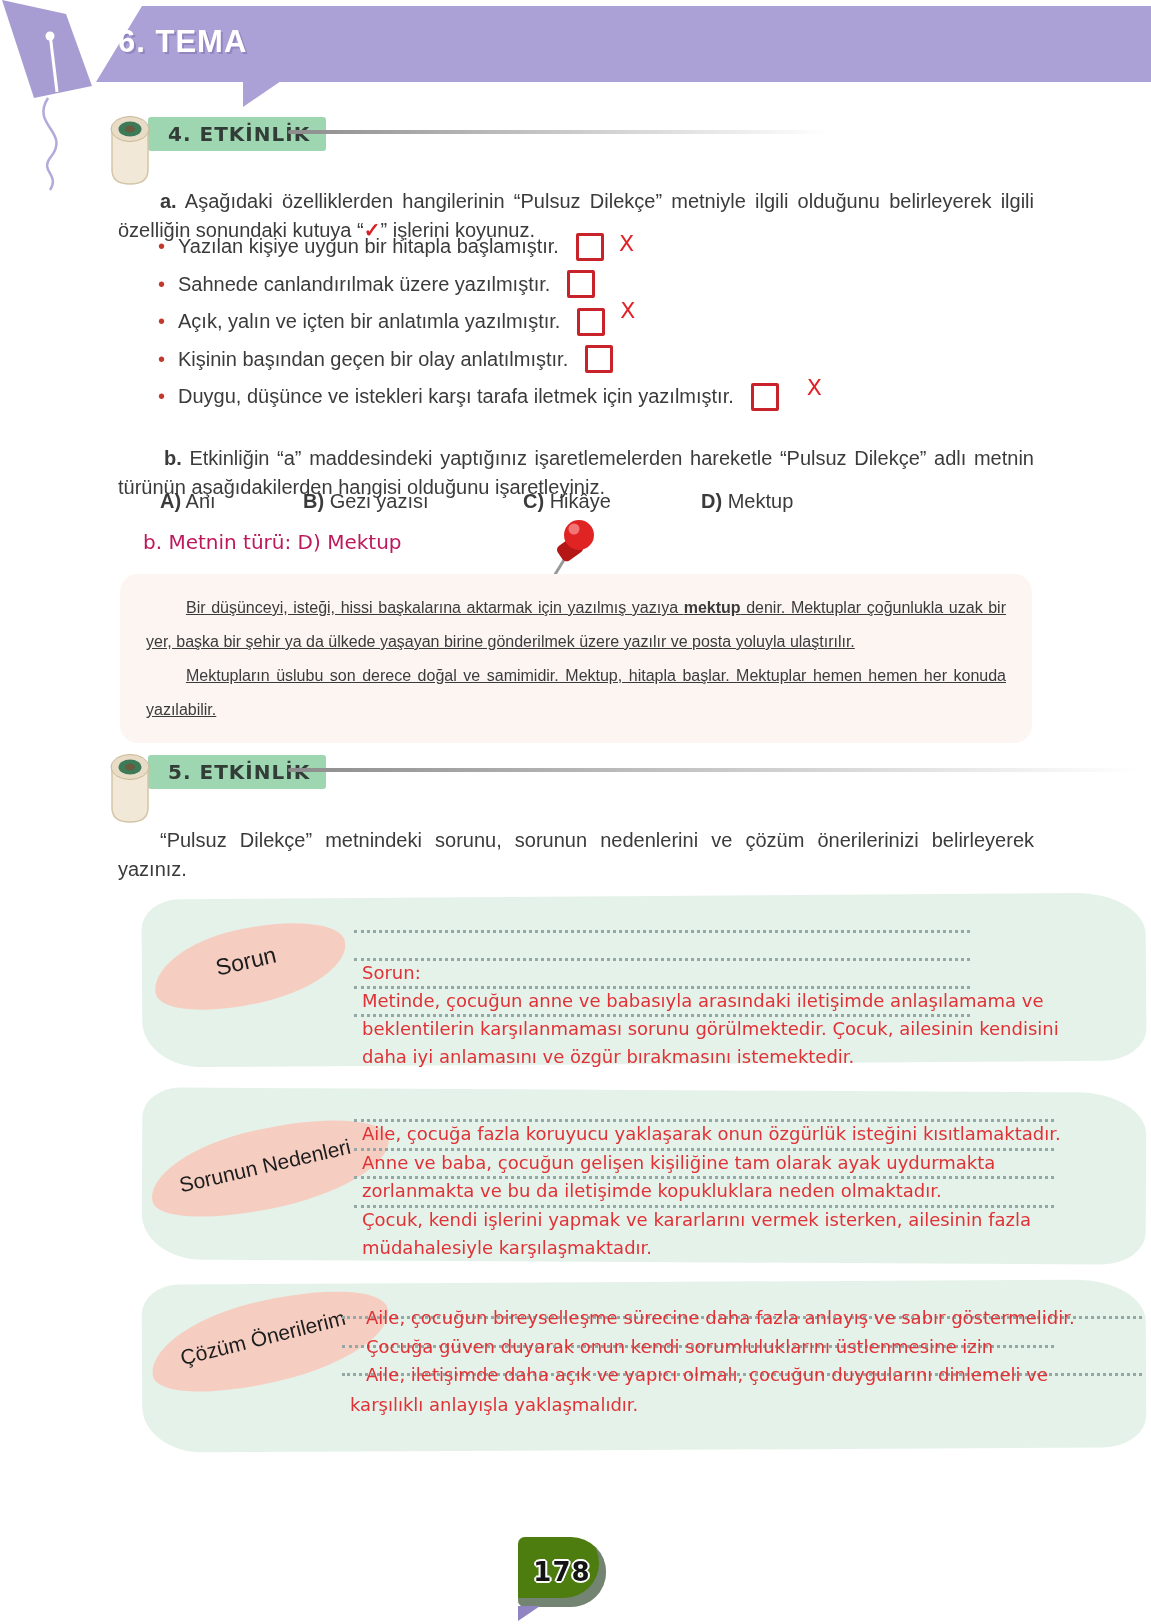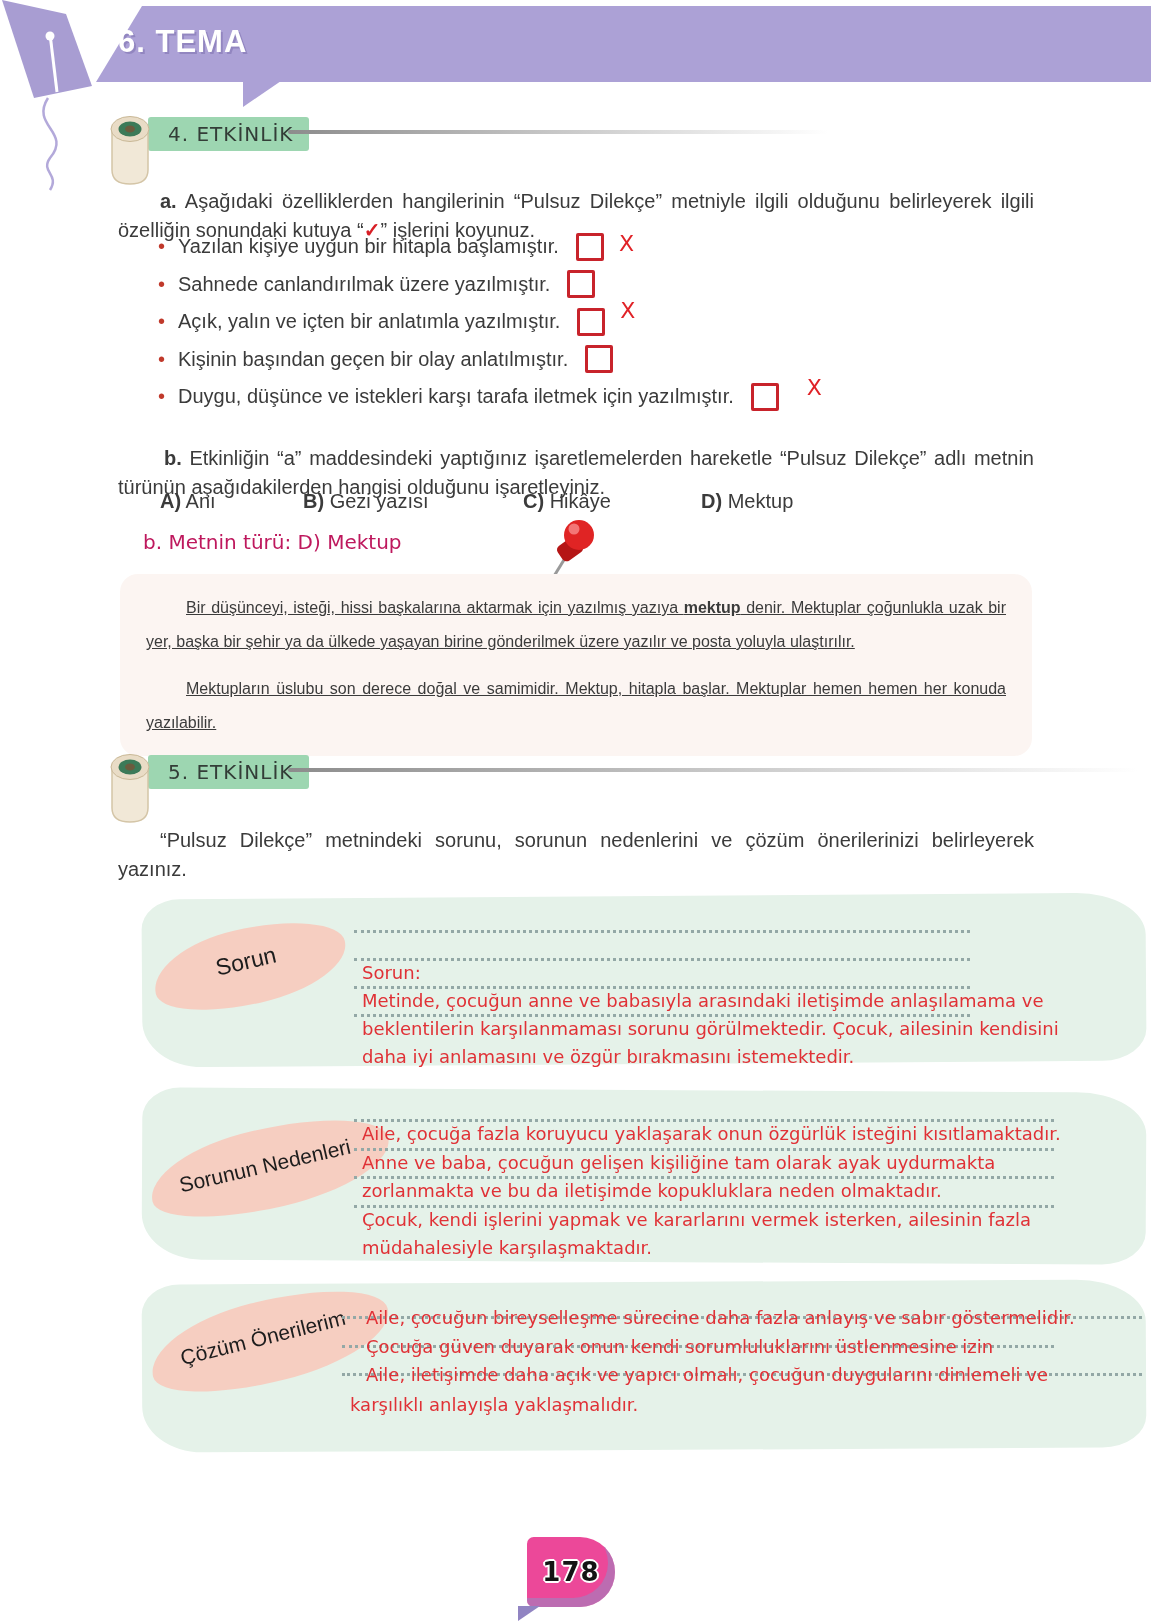--- a/index.html
+++ b/index.html
@@ -9,21 +9,21 @@
   
   .tema-band{position:absolute;left:96px;top:6px;right:0;height:76px;background:#aca1d6;
              clip-path:polygon(46px 0%,100% 0%,100% 100%,0% 100%);}
   .tema-tail{position:absolute;left:243px;top:81px;width:0;height:0;
              border-top:26px solid #aca1d6;border-right:38px solid transparent;}
   .tema-title{position:absolute;left:118px;top:24px;font-size:31px;font-weight:bold;color:#ffffff;
               letter-spacing:1px;text-shadow:2px 2px 0 rgba(125,113,175,.55);}
   .pen-icon{position:absolute;left:0;top:0;}
 
   
-  .act-label{position:absolute;background:#9dd6b1;color:#333d37;font-weight:normal;font-size:20px;
+  .act-label{position:absolute;background:#9dd6b1;color:#333d37;font-weight:bold;font-size:20px;
              font-family:"DejaVu Sans",sans-serif;letter-spacing:1px;padding:5px 16px 5px 20px;border-radius:3px;}
   .act-tail{position:absolute;height:3.5px;border-radius:2px;
             background:linear-gradient(90deg,#8c8c8c 0%,#c2c2c2 45%,rgba(194,194,194,0) 100%);}
   .scroll-icon{position:absolute;z-index:3;}
 
   
   .para{position:absolute;left:118px;width:916px;font-size:20px;line-height:29px;text-align:justify;}
   .indent{text-indent:42px;}
   .bold{font-weight:bold;}
   .check-glyph{color:#d81f26;font-weight:bold;}
@@ -44,41 +44,41 @@
   .opt-a{width:143px;} .opt-b{width:220px;} .opt-c{width:178px;}
 
   .hand{font-family:"DejaVu Sans",sans-serif;color:#be185d;}
   .answer-b{position:absolute;left:143px;top:530px;font-size:20px;}
   .pushpin{position:absolute;left:545px;top:515px;}
 
   
   .infobox{position:absolute;left:120px;top:574px;width:912px;box-sizing:border-box;
            background:#fcf5f2;border-radius:18px;padding:17px 26px 16px 26px;}
   .infobox p{margin:0;font-size:16px;line-height:34px;text-align:justify;text-indent:40px;text-decoration:underline;}
-  .infobox p + p{margin-top:13px;}
+  .infobox p + p{}
 
   
   .brush-green{position:absolute;left:142px;width:1004px;background:#e5f2e9;
                border-radius:38px 70px 44px 60px / 30px 42px 32px 46px;}
   .brush-pink{position:absolute;background:#f6cec1;border-radius:46% 54% 48% 52% / 58% 46% 54% 42%;}
   .brush-label{position:absolute;color:#1d1d1d;font-size:22px;text-align:center;white-space:nowrap;}
 
   .ans-lines{position:absolute;}
   .ans-line{position:relative;height:28px;}
   .ans-line.h29{height:28.5px;}
   .dots-top::before{content:"";position:absolute;left:0;top:0;width:100%;border-top:3px dotted #93a8a6;}
   .dots-mid::before{content:"";position:absolute;left:0;top:12px;width:var(--dw,100%);border-top:3px dotted #93a8a6;}
   .ans-text{position:absolute;top:3px;left:8px;font-size:18px;line-height:24px;white-space:nowrap;z-index:2;
             font-family:"DejaVu Sans",sans-serif;color:#e03136;}
   .dots-mid .ans-text{top:2px;left:24px;text-align:center;}
 
   
-  .page-badge{position:absolute;left:518px;top:1537px;width:88px;height:70px;background:#ec4899;
+  .page-badge{position:absolute;left:518px;top:1537px;width:88px;height:70px;background:#4d7c0f;
               border-radius:8px 42px 42px 8px;box-shadow:inset -7px -9px 0 rgba(150,138,196,.55);
-              display:flex;align-items:center;justify-content:center;margin-left:9px;}
+              display:flex;align-items:center;justify-content:center;}
   .page-badge-fold{position:absolute;left:518px;top:1606px;width:0;height:0;
                    border-top:15px solid #9184c2;border-right:22px solid transparent;}
   .page-num{font-family:"DejaVu Sans",sans-serif;font-weight:bold;font-size:26px;color:#141414;letter-spacing:1px;
             text-shadow:-2px 0 #fff,2px 0 #fff,0 -2px #fff,0 2px #fff,-1px -1px #fff,1px 1px #fff,-1px 1px #fff,1px -1px #fff;}
 </style>
 </head>
 <body>
 
 <div id="page">
 

